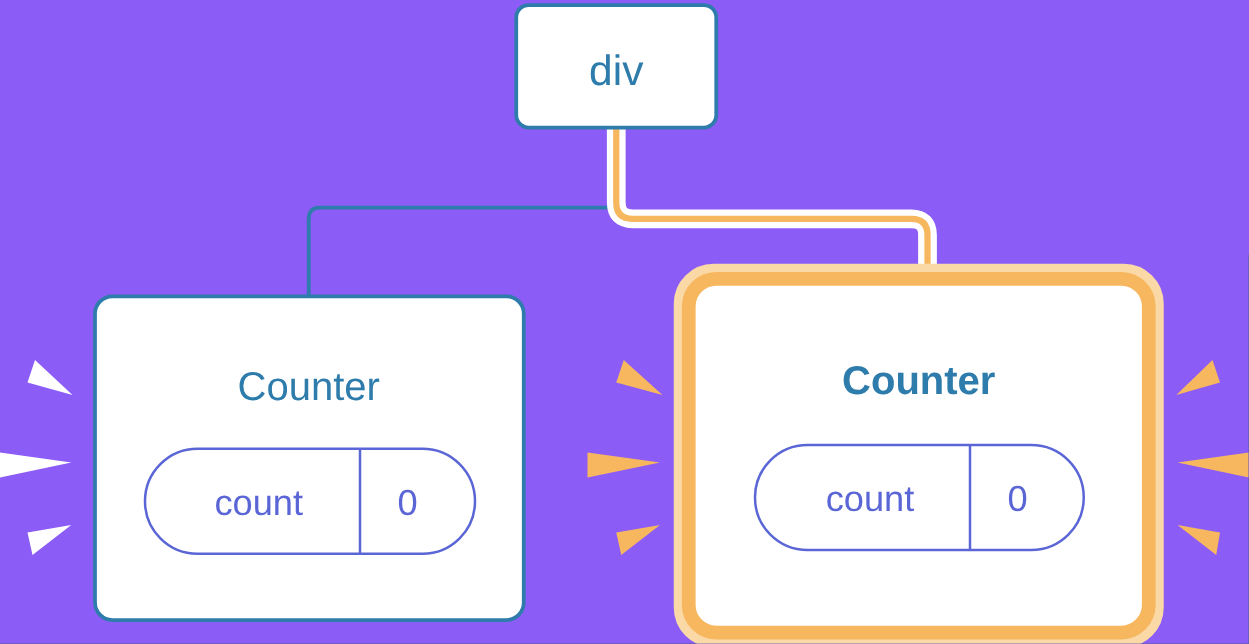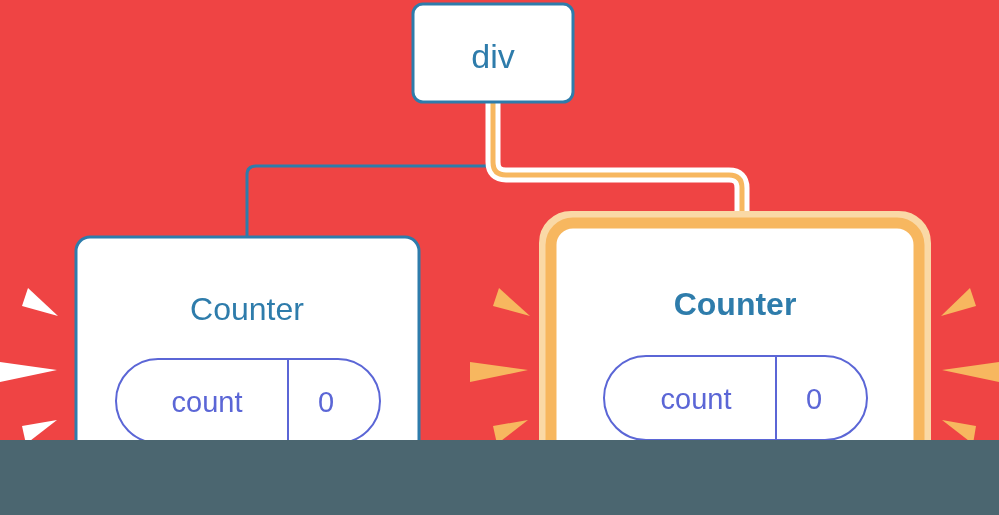--- a/index.html
+++ b/index.html
@@ -3,22 +3,22 @@
 <meta charset="utf-8">
 <style>
   html, body {
     margin: 0;
     padding: 0;
     background: #4b6670;
   }
   #stage {
     position: relative;
     width: 999px;
-    height: 440px;
-    background: #ef4444;
+    height: 515px;
+    background: #8b5cf6;
     overflow: hidden;
     font-family: "Liberation Sans", sans-serif;
   }
   #diagram-svg {
     position: absolute;
     left: 0;
     top: 0;
     width: 999px;
     height: 515px;
   }

